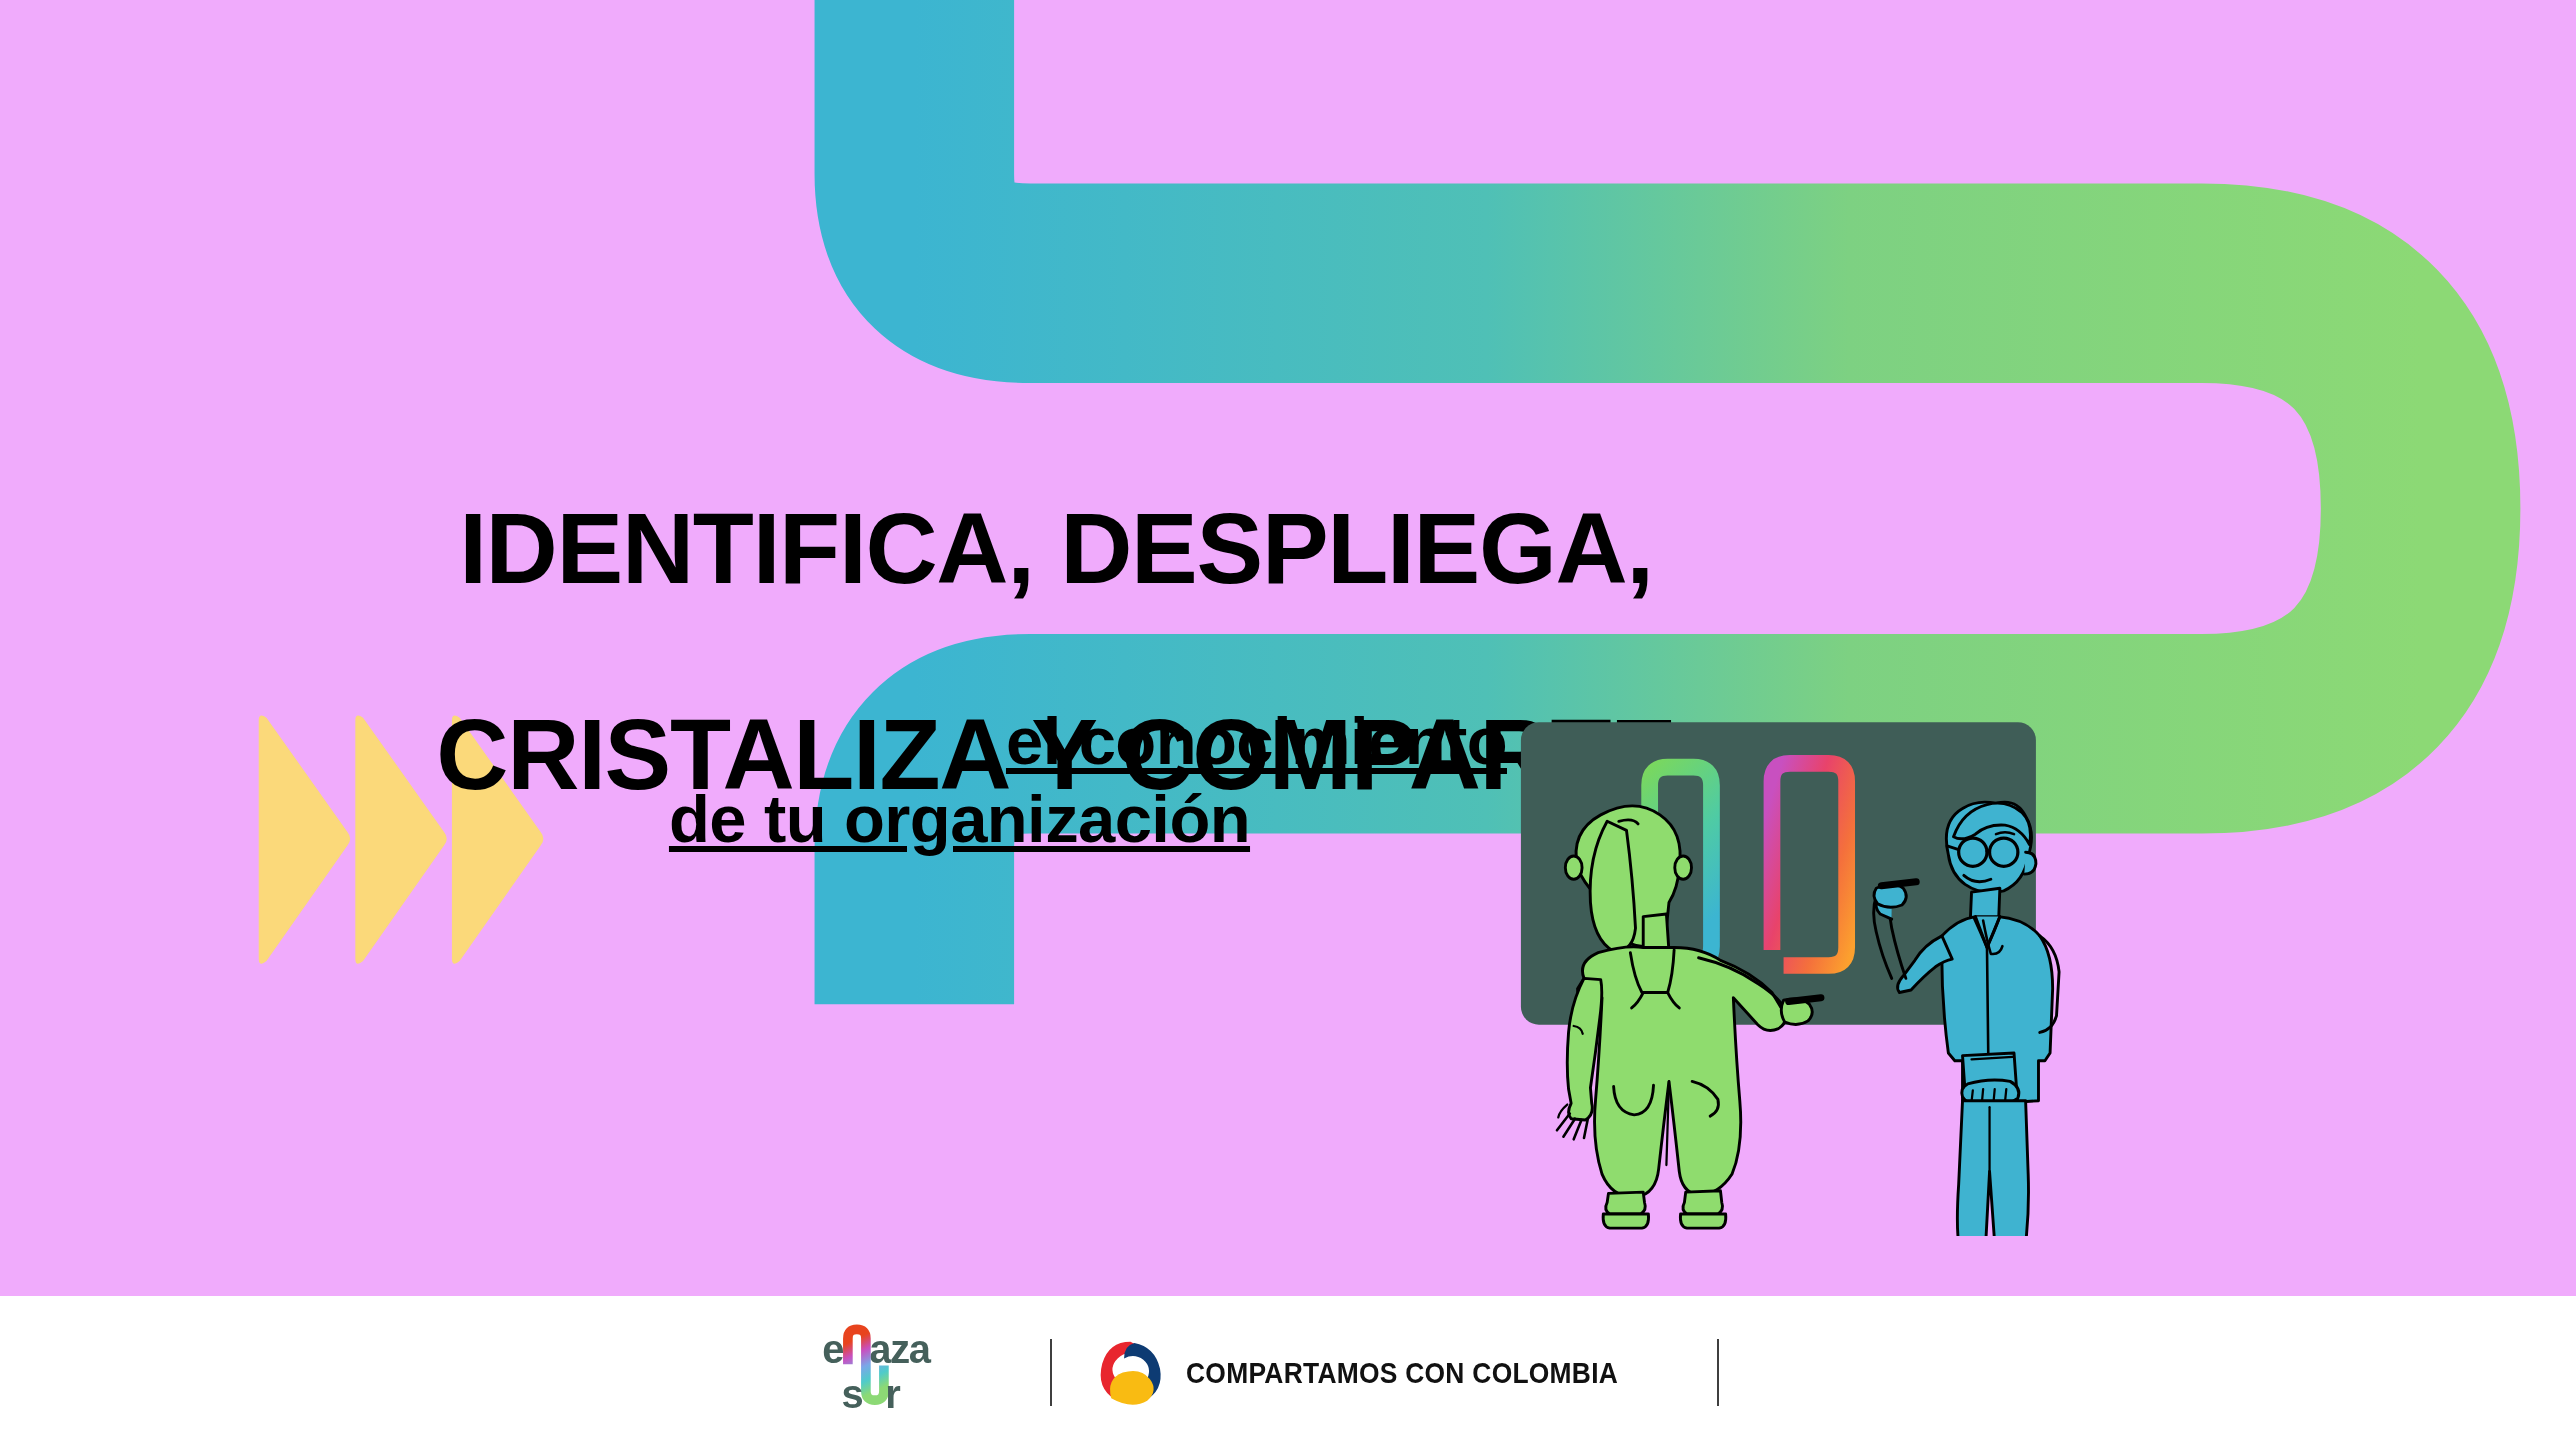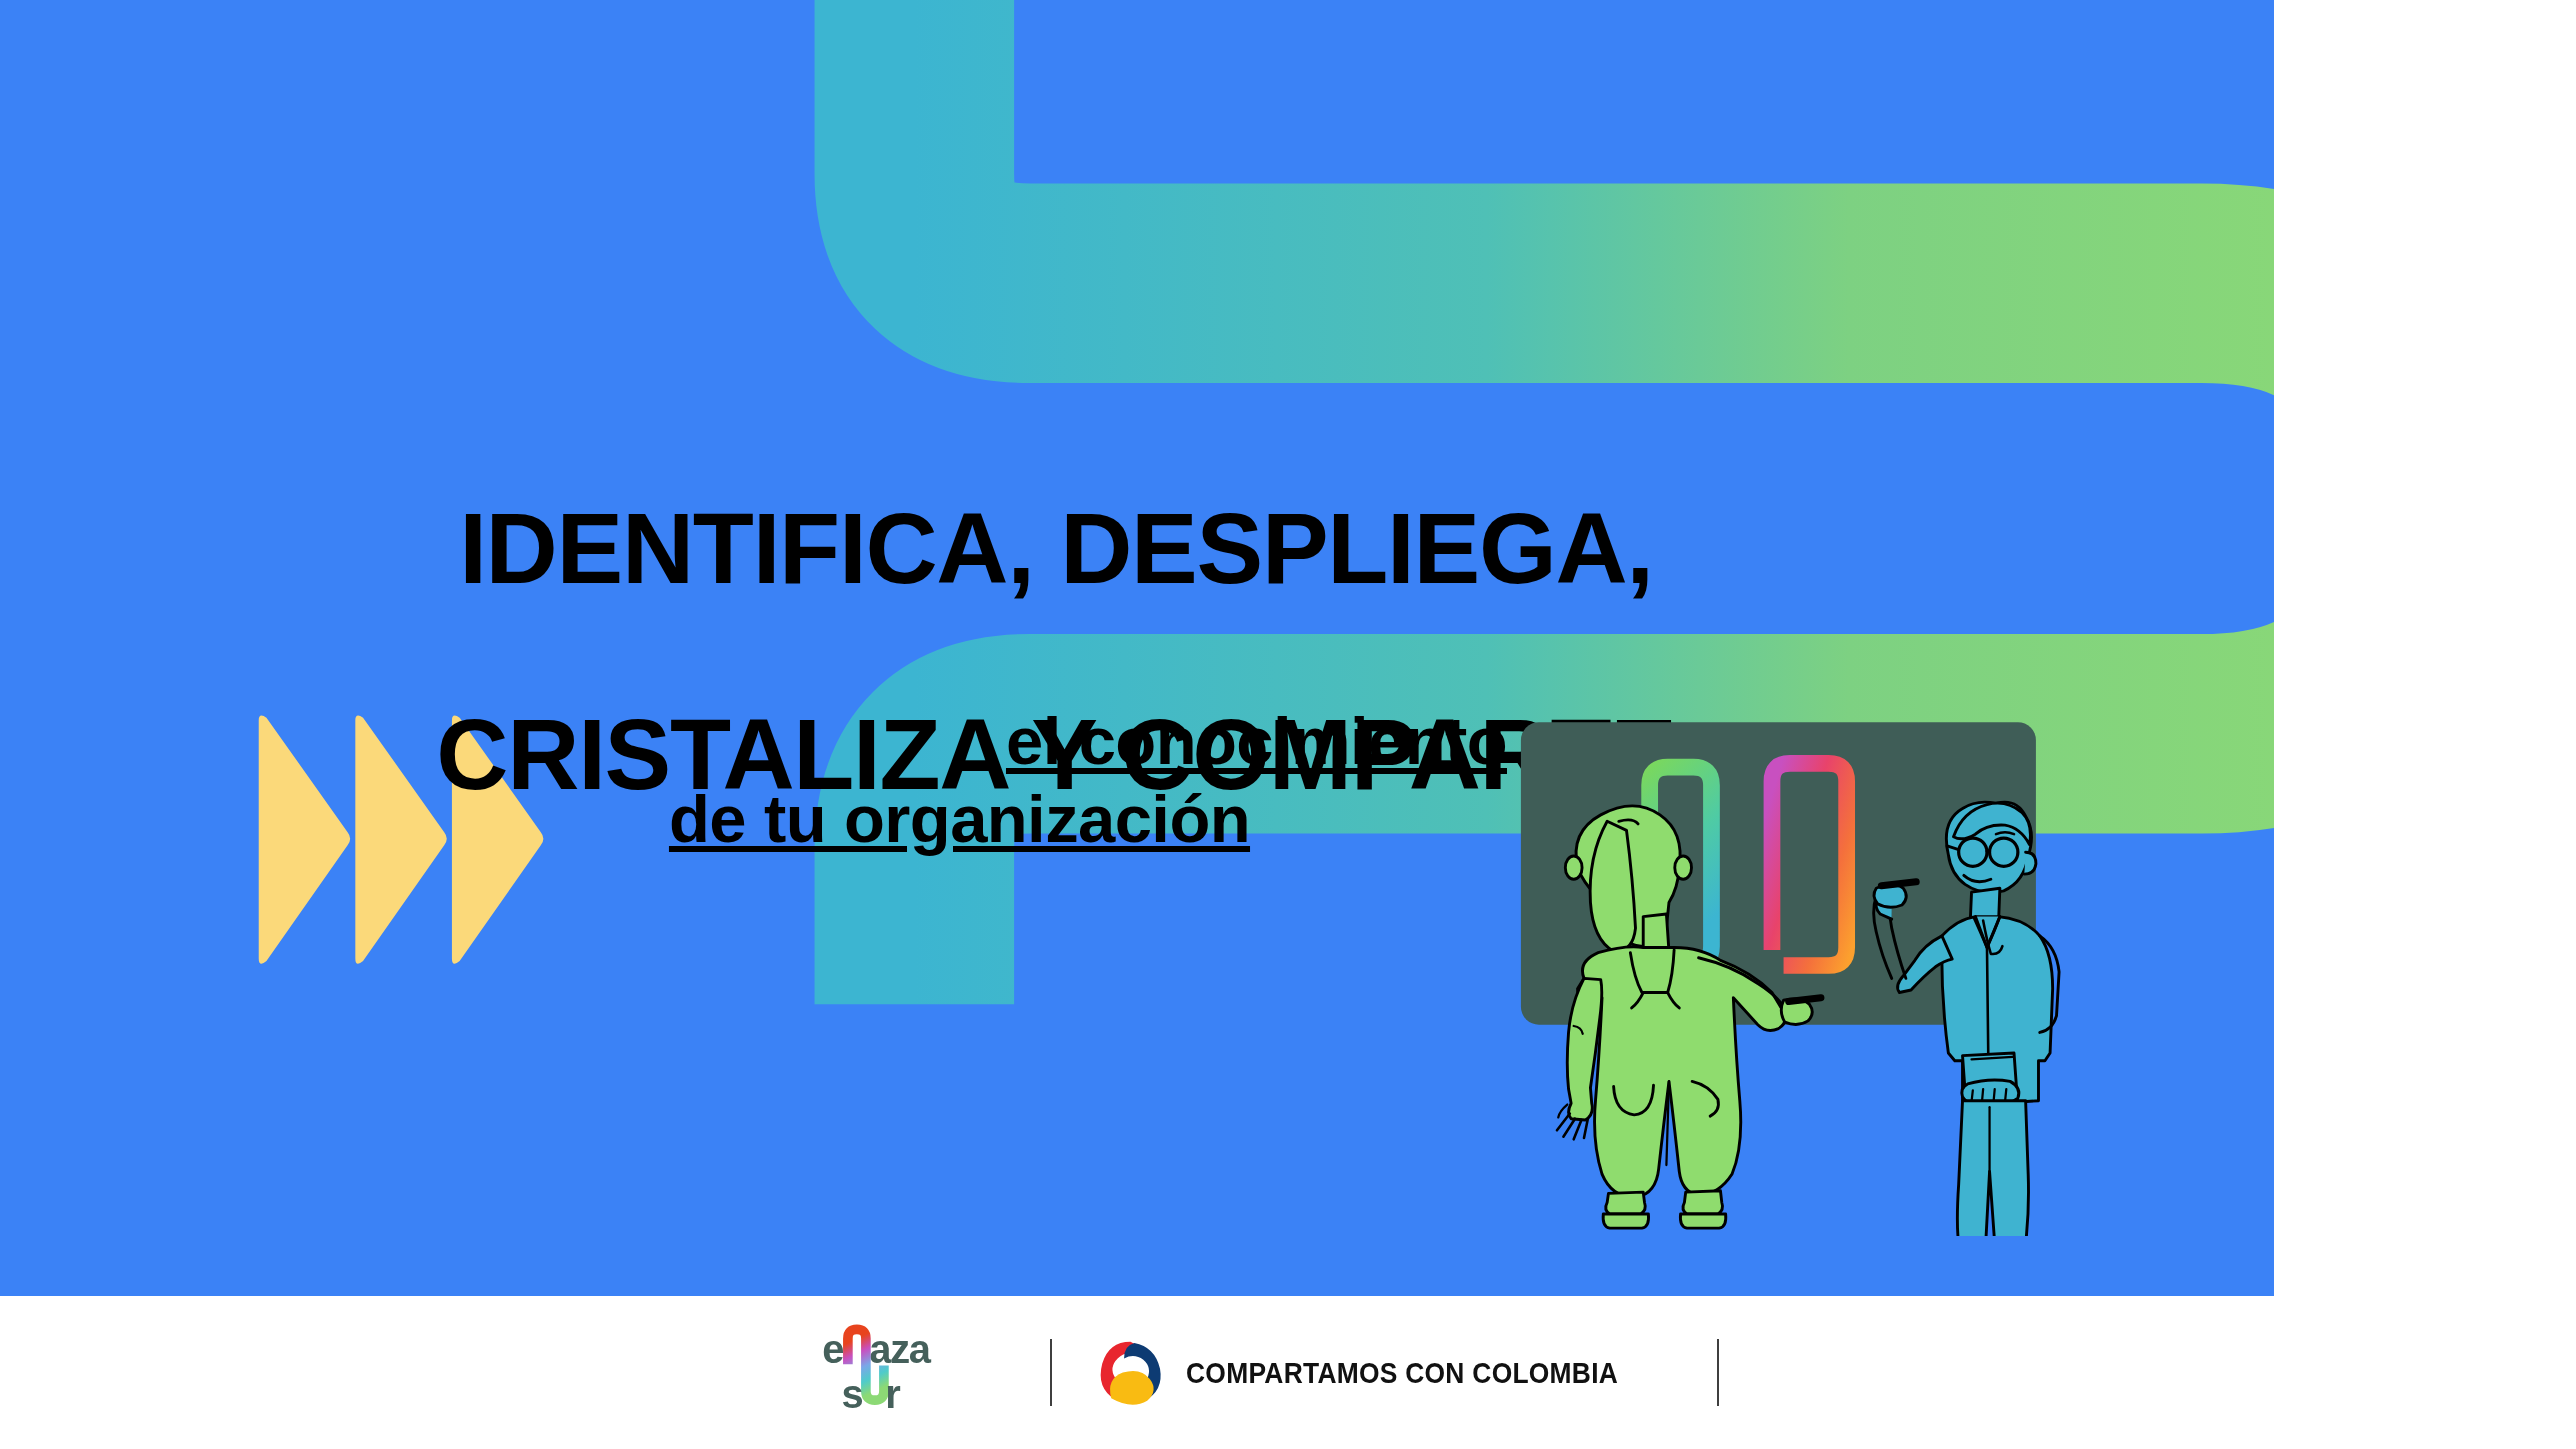--- a/index.html
+++ b/index.html
@@ -5,24 +5,24 @@
   html, body {
     margin: 0;
     padding: 0;
     background: #ffffff;
   }
   body {
     font-family: "Liberation Sans", sans-serif;
   }
   #stage {
     position: relative;
-    width: 2274px;
+    width: 2576px;
     height: 1449px;
     overflow: hidden;
-    background: #3b82f6;
+    background: #f0abfc;
   }
 
   
   #ribbon-svg {
     position: absolute;
     left: 0; top: 0;
     width: 2576px;
     height: 1449px;
     display: block;
   }

